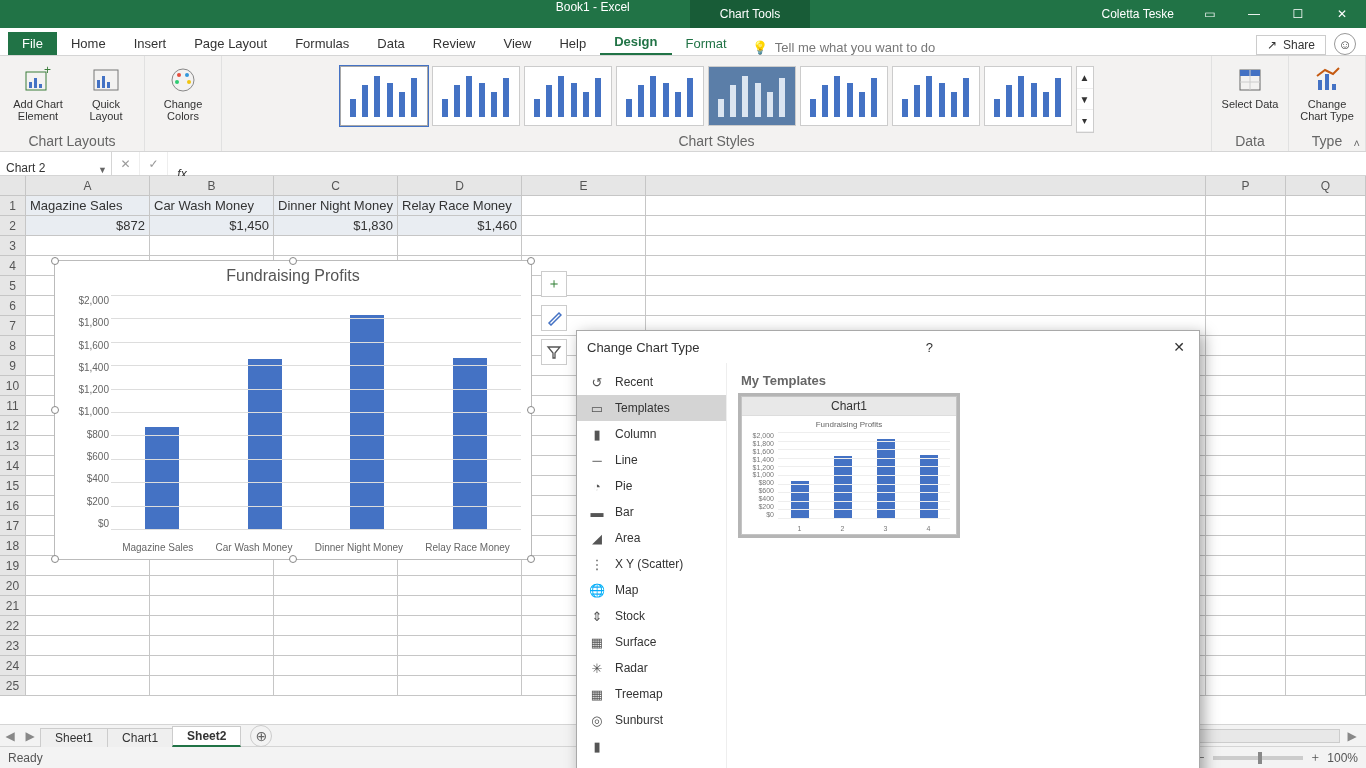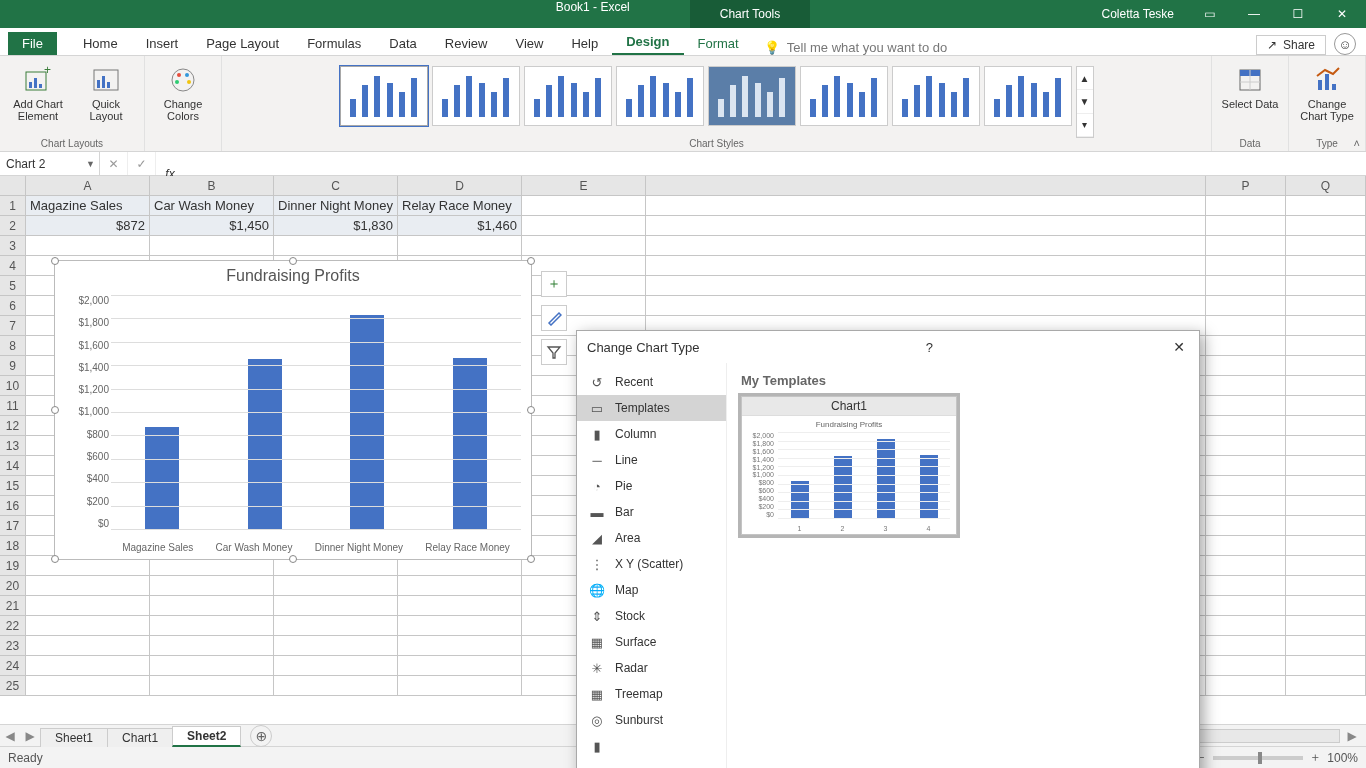--- a/index.html
+++ b/index.html
@@ -23,43 +23,43 @@
   .titlebar .qat-btn { width:22px; height:22px; display:flex; align-items:center; justify-content:center; color:#fff; opacity:.9;}
   .titlebar .center { position:absolute; left:0; right:0; text-align:center; pointer-events:none; display:flex; justify-content:center; gap:60px;}
   .titlebar .center .doc { }
   .titlebar .center .charttools { background:var(--excel-green-dark); padding:0 30px; line-height:28px;}
   .titlebar .right { margin-left:auto; display:flex; align-items:center; gap:4px; padding-right:4px;}
   .titlebar .user { font-size:12px; margin-right:12px; }
   .titlebar .winbtn { width:40px; height:28px; display:flex; align-items:center; justify-content:center;}
   
   .ribbontabs { height:28px; background:#fff; display:flex; align-items:flex-end; font-size:13px; border-bottom:1px solid var(--border-gray); padding-left:8px;}
   .ribbontabs .tab { padding:4px 14px; cursor:pointer; }
-  .ribbontabs .tab.file { color:#fff; background:var(--excel-green); margin-right:12px;}
+  .ribbontabs .tab.file { color:#fff; background:var(--excel-green); margin-right:0;}
   .ribbontabs .tab.active { color:var(--excel-green); border-bottom:2px solid var(--excel-green); font-weight:600;}
   .ribbontabs .tab.design { color:var(--excel-green);}
   .ribbontabs .search { margin-left:12px; display:flex; align-items:center; gap:6px; color:#777; font-size:13px;}
   .ribbontabs .share { margin-left:auto; margin-right:8px; display:flex; align-items:center; gap:6px; color:#333; border:1px solid #ccc; padding:2px 10px; font-size:12px;}
   .ribbontabs .face { width:22px; height:22px; border:1px solid #999; border-radius:50%; display:flex; align-items:center; justify-content:center; margin-right:10px; font-size:13px;}
   
   .ribbon { height:96px; background:var(--ribbon-bg); border-bottom:1px solid var(--border-gray); display:flex; align-items:stretch; position:relative;}
   .group { display:flex; flex-direction:column; align-items:center; border-right:1px solid #e1e1e1; padding:4px 8px 0;}
   .group .btns { display:flex; gap:8px; align-items:flex-start;}
-  .group .lbl { font-size:10px; color:#666; margin-top:auto; padding-bottom:2px;}
+  .group .lbl { font-size:14px; color:#666; margin-top:auto; padding-bottom:2px;}
   .bigbtn { display:flex; flex-direction:column; align-items:center; width:60px; font-size:11px; text-align:center; gap:2px; padding-top:4px;}
   .bigbtn .ico { width:32px; height:32px; display:flex; align-items:center; justify-content:center; font-size:20px;}
   .styles-gal { display:flex; gap:4px; flex:1; padding:6px 4px 0;}
   .style-thumb { width:88px; height:60px; background:#fff; border:1px solid #ccc; display:flex; align-items:flex-end; justify-content:space-around; padding:4px 6px 8px; position:relative;}
   .style-thumb.sel { border:1px solid #a8a8a8; box-shadow:0 0 0 1px #4472c4;}
   .style-thumb .bar { width:6px; background:var(--bar-blue);}
   .styles-more { width:18px; display:flex; flex-direction:column; border:1px solid #ccc; background:#fff;}
   .styles-more div { flex:1; display:flex; align-items:center; justify-content:center; font-size:10px; border-bottom:1px solid #eee;}
   .ribbon-collapse { position:absolute; right:6px; bottom:2px; font-size:11px; color:#666;}
   
   .fbar { height:24px; display:flex; align-items:stretch; border-bottom:1px solid var(--border-gray); font-size:12px;}
-  .namebox { width:100px; border-right:1px solid var(--border-gray); display:flex; align-items:center; padding:0 6px; position:relative;}
+  .namebox { width:112px; border-right:1px solid var(--border-gray); display:flex; align-items:flex-end; padding:0 6px; position:relative;}
   .namebox .dd { position:absolute; right:4px; font-size:9px; color:#666;}
   .fbar .ctrl { width:28px; display:flex; align-items:center; justify-content:center; color:#999; border-right:1px solid #eee;}
   .fbar .fx { width:28px; display:flex; align-items:center; justify-content:center; font-style:italic;margin-top:20px;}
   .fbar .formula { flex:1; padding:0 6px; display:flex; align-items:center;}
   
   .gridwrap { position:relative; height:calc(768px - 28px - 28px - 96px - 24px - 22px - 22px); background:#fff;}
   .grid { display:grid; grid-template-columns: 26px repeat(5,124px) 1fr repeat(2,80px); grid-auto-rows:20px;}
   .hdr { background:#e6e6e6; border-right:1px solid var(--grid-gray); border-bottom:1px solid var(--grid-gray); font-size:12px; display:flex; align-items:center; justify-content:center; color:#555;}
   .rowhdr { background:#e6e6e6; border-right:1px solid var(--grid-gray); border-bottom:1px solid var(--grid-gray); font-size:12px; display:flex; align-items:center; justify-content:center; color:#555;}
   .cell { border-right:1px solid var(--grid-gray); border-bottom:1px solid var(--grid-gray); font-size:13px; padding:0 4px; display:flex; align-items:center; overflow:hidden; white-space:nowrap;}

